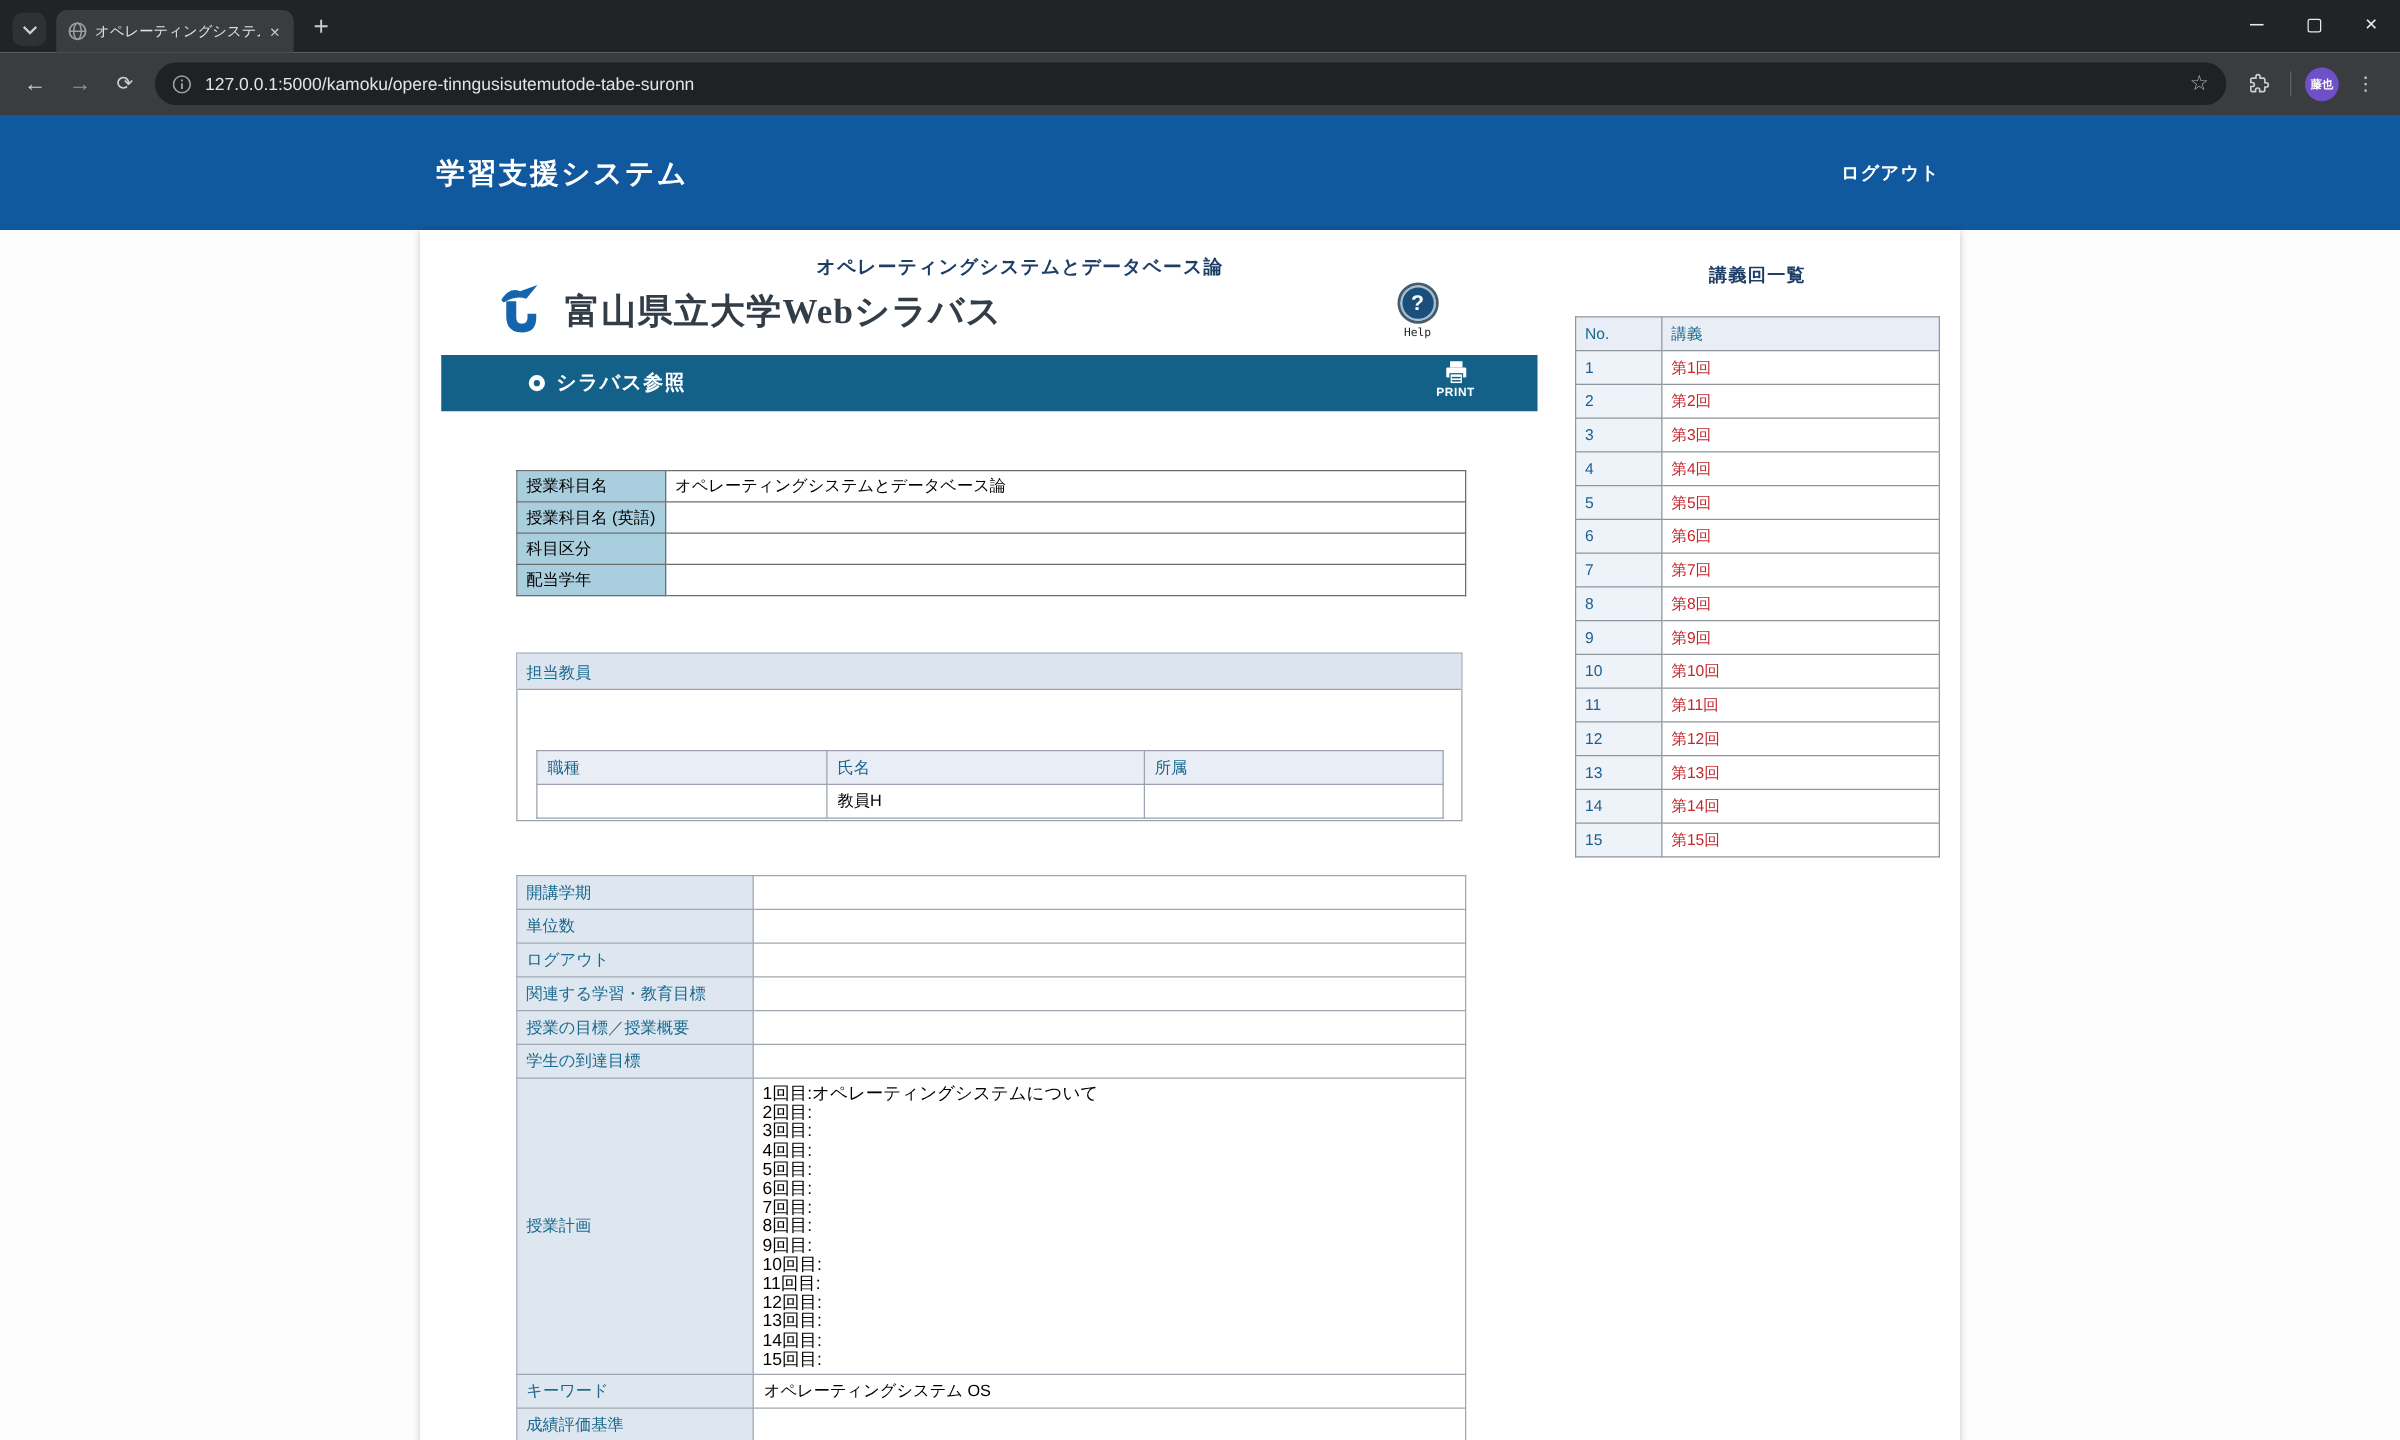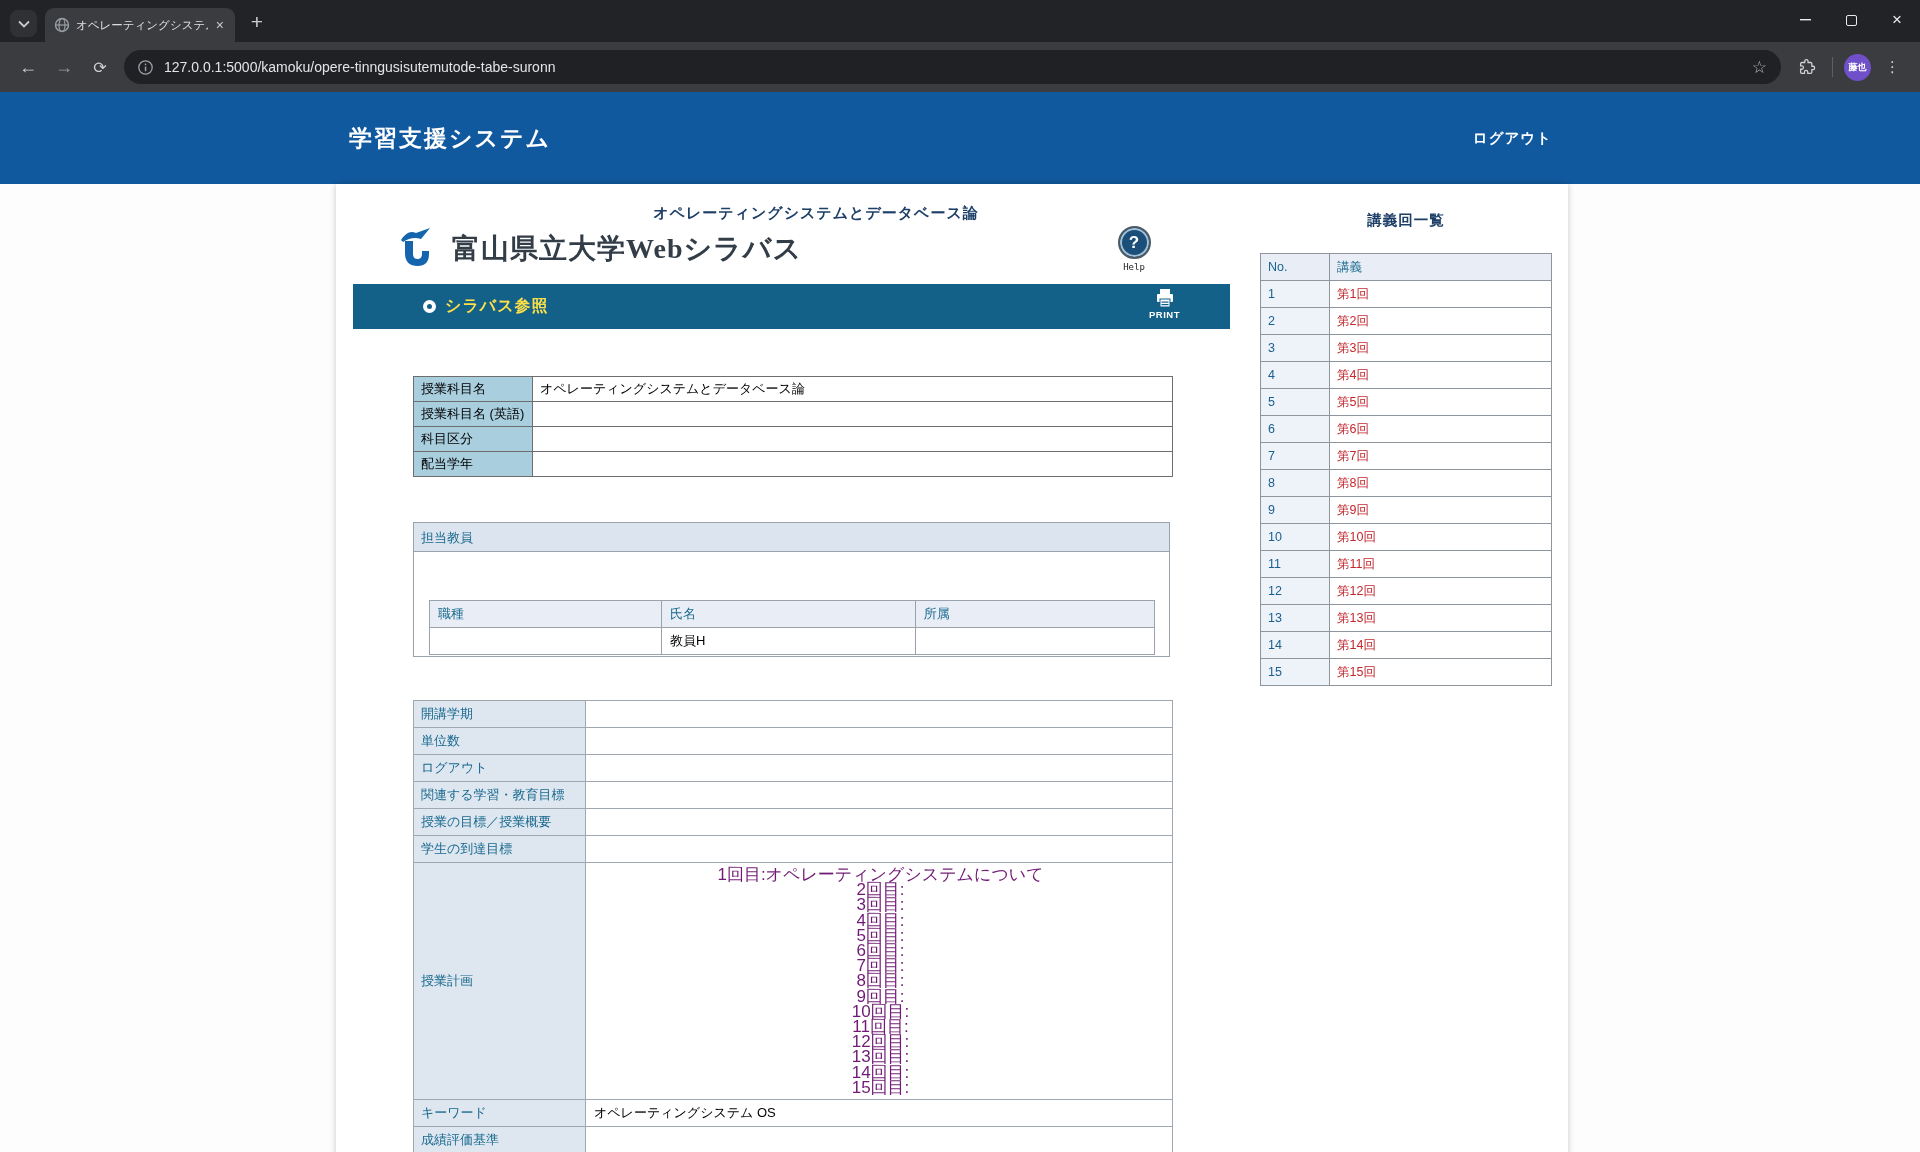--- a/index.html
+++ b/index.html
@@ -53,21 +53,21 @@
     font-size:28px; font-weight:600; color:#333d47; letter-spacing:1px; }
   .help-wrap { position:absolute; left:767px; top:42px; width:62px; text-align:center; }
   .help-circle { width:33px; height:33px; margin:0 auto; border-radius:50%; background:#1b4f79;
     border:2px solid #4c5a66; box-shadow:inset 0 0 0 2px #9fc0d8; color:#fff; font-weight:bold;
     font-size:17px; display:flex; align-items:center; justify-content:center; }
   .help-label { font-size:9px; color:#222; margin-top:3px; font-family:"DejaVu Sans Mono",monospace; }
 
   .section-bar { position:absolute; left:17px; top:100px; width:877px; height:45px; background:#136089;
     display:flex; align-items:center; padding-left:70px; }
   .bar-ring { width:13px; height:13px; border:4px solid #fff; border-radius:50%; }
-  .bar-label { color:#fde047; font-size:16px; font-weight:bold; letter-spacing:1px; margin-left:9px; }
+  .bar-label { color:#ffffff; font-size:16px; font-weight:bold; letter-spacing:1px; margin-left:9px; }
   .print-wrap { position:absolute; right:50px; top:4px; text-align:right; color:#fff; }
   .print-label { font-size:9.5px; font-weight:bold; letter-spacing:.5px; margin-top:1px; }
 
   table { border-collapse:collapse; }
   
   .t1 { position:absolute; left:77px; top:192px; width:760px; border:1px solid #555; }
   .t1 th, .t1 td { border:1px solid #6e6e6e; height:25px; font-size:13px; font-weight:normal;
     text-align:left; padding:0 4px 0 7px; color:#000; }
   .t1 th { width:119px; background:#a9cede; }
 
@@ -78,26 +78,26 @@
   .staff-table { position:absolute; left:15px; top:77px; width:726px; }
   .staff-table th, .staff-table td { border:1px solid #9aa3ad; height:27px; font-size:13px;
     font-weight:normal; text-align:left; padding-left:8px; }
   .staff-table th { background:#e9eef6; color:#19688e; }
   .staff-table td { color:#000; }
 
   
   .detail { position:absolute; left:77px; top:516px; width:760px; border:1px solid #80898f; }
   .detail th, .detail td { border:1px solid #9fa8b0; font-size:13px; font-weight:normal;
     text-align:left; vertical-align:middle; color:#000; }
-  .detail th { width:172px; background:#dee7f0; color:#19688e; padding-left:7px; }
+  .detail th { width:189px; background:#dee7f0; color:#19688e; padding-left:7px; }
   .detail td { padding-left:8px; }
   .detail tr { height:27px; }
   .detail tr.plan-row { height:auto; }
   .detail td.plan-cell { padding:4px 4px 4px 7px; vertical-align:top; }
-  .plan { white-space:pre-line; font-size:17px; line-height:15.2px; color:#701a75;text-align:center; }
+  .plan { white-space:pre-line; font-size:14px; line-height:15.2px; color:#000000; }
   .detail tr.clip-row { height:44px; }
 
   
   .lecture-title { position:absolute; left:924px; top:27px; width:292px; text-align:center;
     font-size:14.5px; font-weight:bold; color:#1d3e66; letter-spacing:1px; }
   .lecture { position:absolute; left:924px; top:69px; width:292px; border:1px solid #7d858c; }
   .lecture th, .lecture td { border:1px solid #8f959c; height:27px; font-size:12.5px;
     font-weight:normal; text-align:left; padding-left:7px; }
   .lecture th { background:#e9eef6; color:#19688e; }
   .lecture td.no-cell { background:#eef2f9; color:#1c6090; width:69px; }

